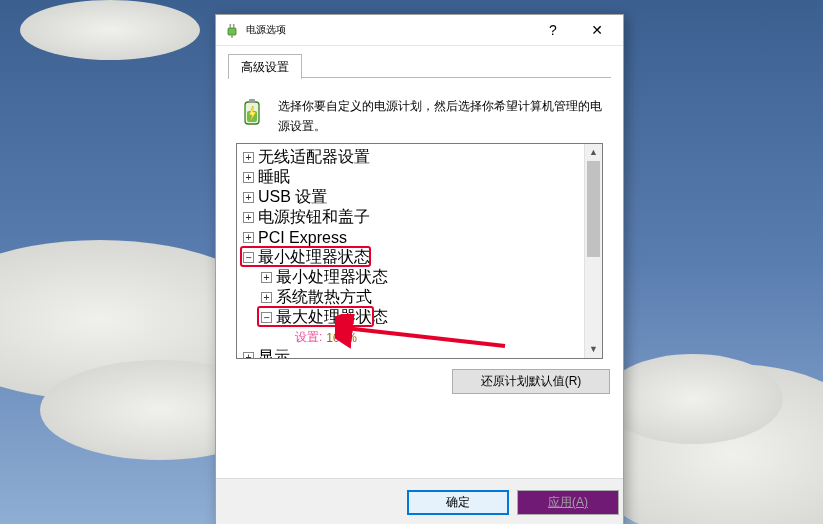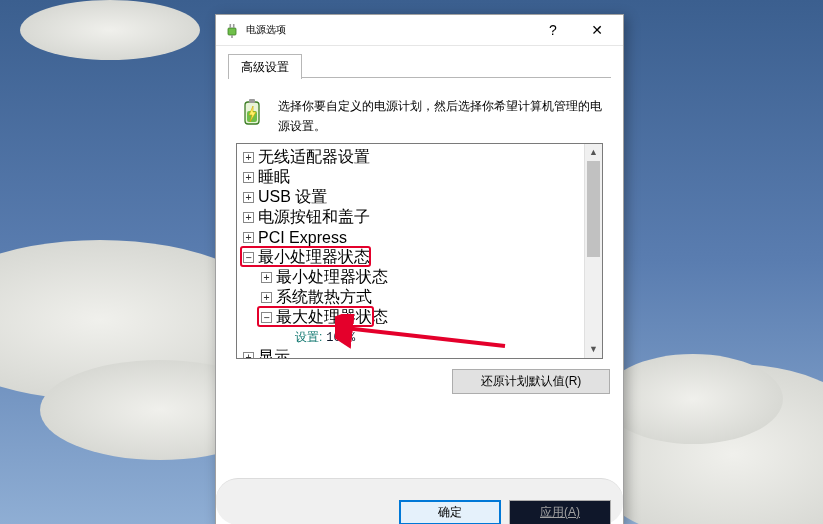--- a/index.html
+++ b/index.html
@@ -192,22 +192,22 @@
     font-family: monospace;
   }
   .node-label { font-size: 16px; white-space: nowrap; }
   .value-line {
     padding-left: 52px;
     height: 20px;
     display: flex;
     align-items: center;
     font-size: 12px;
   }
-  .value-line .vlabel { color: #0f766e; }
-  .value-line .vval { color: #0f172a; margin-left: 4px; font-family: Liberation Mono, monospace; }
+  .value-line .vlabel { color: #ec4899; }
+  .value-line .vval { color: #a16207; margin-left: 4px; }
   .highlight-box {
     position: absolute;
     border: 2px solid #e4002b;
     border-radius: 3px;
     pointer-events: none;
   }
   .arrow-svg {
     position: absolute;
     pointer-events: none;
   }
@@ -227,33 +227,32 @@
     justify-content: center;
     min-width: 72px;
   }
   .btn.default {
     border-color: #0078d7;
     background: #e5f1fb;
     box-shadow: inset 0 0 0 1px #0078d7;
   }
   .btn.disabled {
     color: #a0a0a0;
-    background: #0f172a;
+    background: #701a75;
     text-decoration: underline;
   }
   .button-bar {
     height: 46px;
     border-top: 1px solid #dcdcdc;
     display: flex;
-    align-items: flex-end;
+    align-items: center;
     justify-content: flex-end;
     gap: 8px;
-    padding: 0 12px;
+    padding: 0 4px;
     background: #f0f0f0;
-    border-radius: 22px;
   }
 </style>
 </head>
 <body>
 
 <div class="clouds">
   <div class="cloud" style="width:360px;height:160px;left:-80px;top:240px;"></div>
   <div class="cloud" style="width:240px;height:100px;left:40px;top:360px;"></div>
   <div class="cloud" style="width:300px;height:180px;right:-60px;bottom:-20px;"></div>
   <div class="cloud" style="width:180px;height:90px;right:40px;bottom:80px;"></div>

